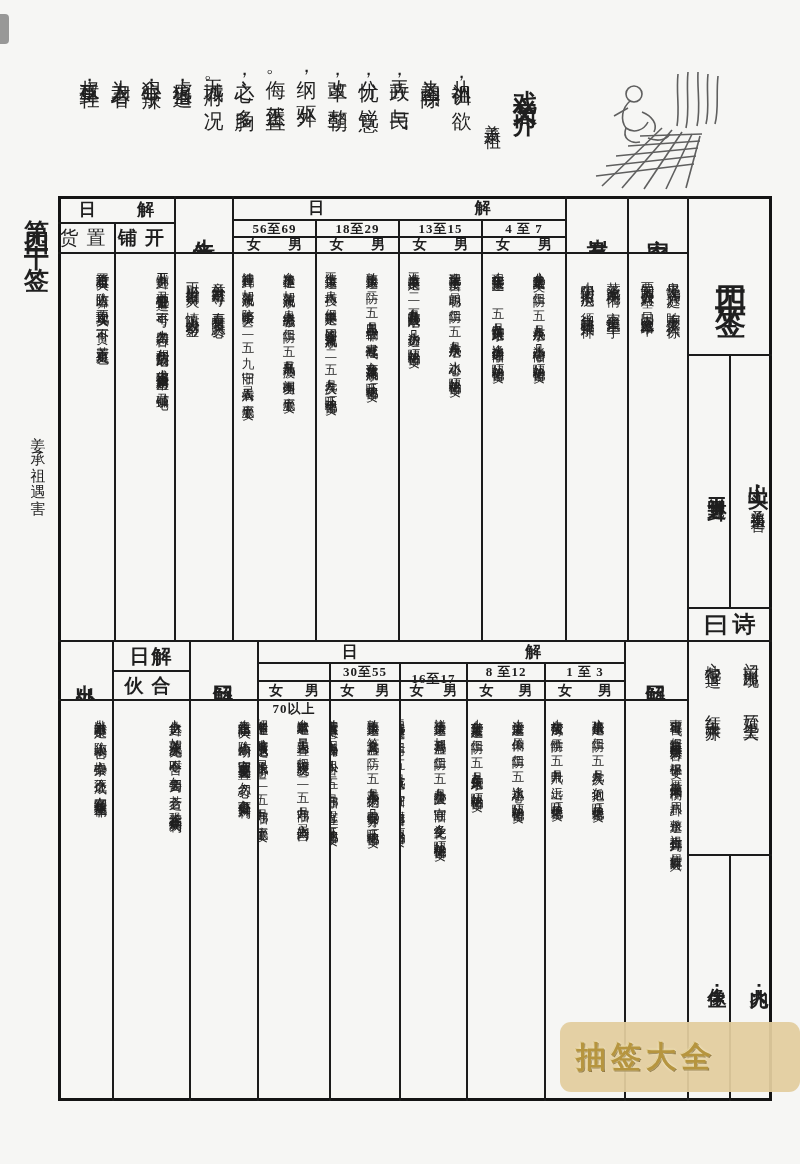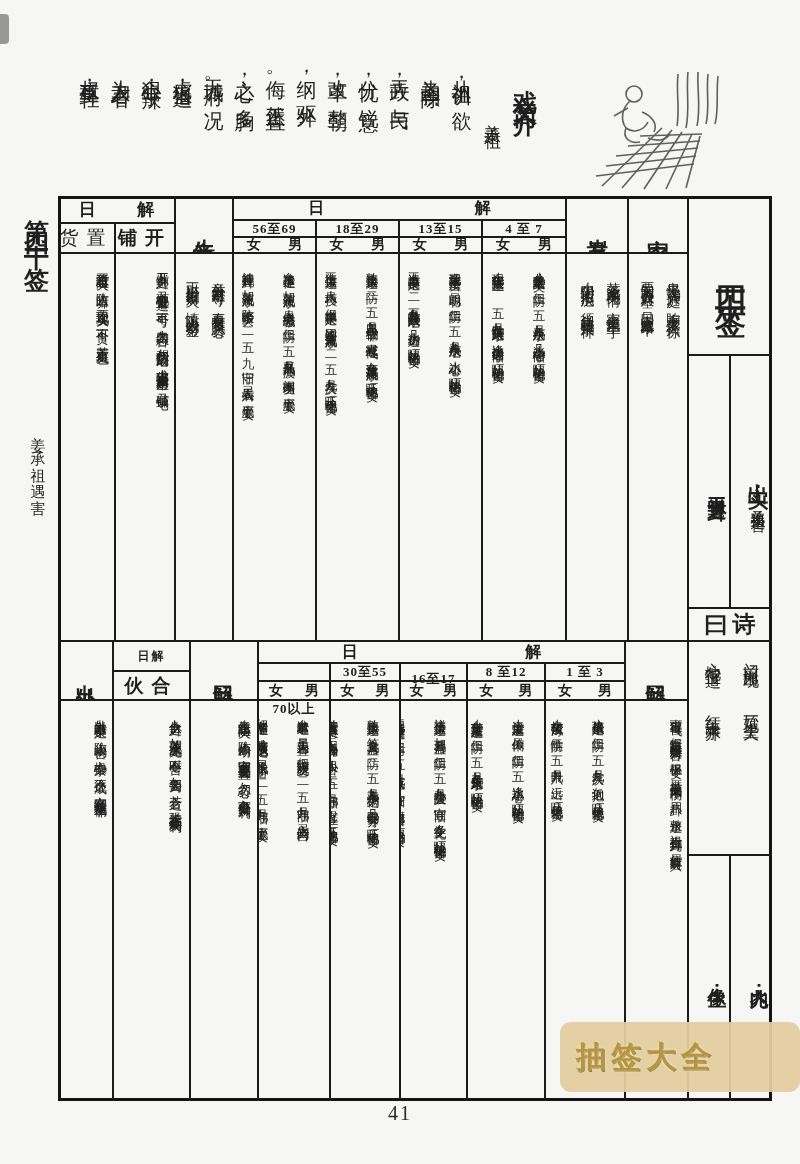--- a/index.html
+++ b/index.html
@@ -196,21 +196,21 @@
   <div class="cell vflow" style="left:482px;top:253px;width:84px;height:388px;">
     <span class="blk">小儿之卦运限未美　但防二　五　九月小疾水厄　凡水边小心守旧　吓妈祖化吉平安</span>
     <span class="blk f">小女现年运限未遂　一　五　九月惟防灾难水厄　逢水边勿近守旧　吓妈祖化吉平安</span>
   </div>
   <div class="cell vpoem" style="left:566px;top:253px;width:62px;height:388px;">落花流水两无情　家合惶惶主不宁
 小中阴人招疾厄　须当急祷旺宗神</div>
   <div class="cell vpoem" style="left:628px;top:253px;width:60px;height:388px;">鬼怪无端入户庭　响声入梦怪人惊
 要知因甚人财塞　只因家庭路不平</div>
 
   <div class="cell vhdr" style="left:58px;top:641px;width:55px;height:59px;font-size:21px;letter-spacing:3px;">出外</div>
-  <div class="cell hcent" style="left:113px;top:641px;width:77px;height:30px;font-size:12px;font-weight:bold;letter-spacing:2px;">日解</div>
+  <div class="cell hcent" style="left:113px;top:641px;width:77px;height:30px;font-size:20px;font-weight:bold;letter-spacing:2px;">日解</div>
   <div class="cell hcent" style="left:113px;top:671px;width:77px;height:29px;font-size:19px;font-weight:bold;letter-spacing:8px;">伙合</div>
   <div class="cell vhdr" style="left:190px;top:641px;width:68px;height:59px;font-size:20px;letter-spacing:2px;">解曰</div>
   <div class="cell hspread" style="left:258px;top:641px;width:367px;height:22px;font-size:16px;">
     <span>日</span>
     <span>解</span>
   </div>
   <div class="cell hcent rangeHdr" style="left:258px;top:700px;width:72px;height:18px;">70以上</div>
   <div class="cell hcent rangeHdr" style="left:330px;top:663px;width:70px;height:18px;">30至55</div>
   <div class="cell hcent rangeHdr" style="left:400px;top:663px;width:67px;height:32px;">16至17</div>
   <div class="cell hcent rangeHdr" style="left:467px;top:663px;width:78px;height:18px;">8 至12</div>
@@ -264,15 +264,14 @@
 
   <div class="cell vpoem" style="left:688px;top:641px;width:84px;height:214px;font-size:16px;line-height:38px;letter-spacing:3px;padding-top:8px;">门前光出现　　始见一皇天
 心地行正道　　红莲出水开</div>
   <div class="cell" style="left:730px;top:855px;width:42px;height:246px;writing-mode:vertical-rl;text-orientation:upright;padding-top:8px;text-align:center;font-size:19px;font-weight:bold;">内兆：</div>
   <div class="cell" style="left:688px;top:855px;width:42px;height:246px;writing-mode:vertical-rl;text-orientation:upright;padding-top:8px;text-align:center;font-size:19px;font-weight:bold;">生像：</div>
 
   <div class="wm">
     <span>抽签大全</span>
   </div>
 
-  <div class="pagenum">41</div>
 
 </div>
 
 </body></html>

